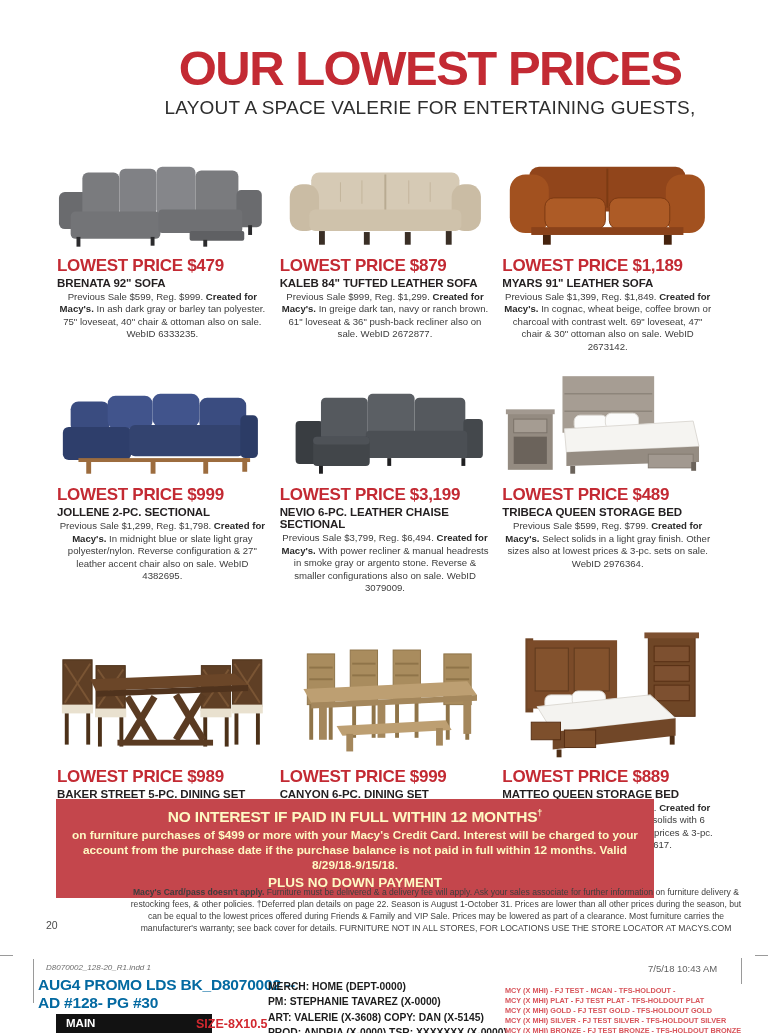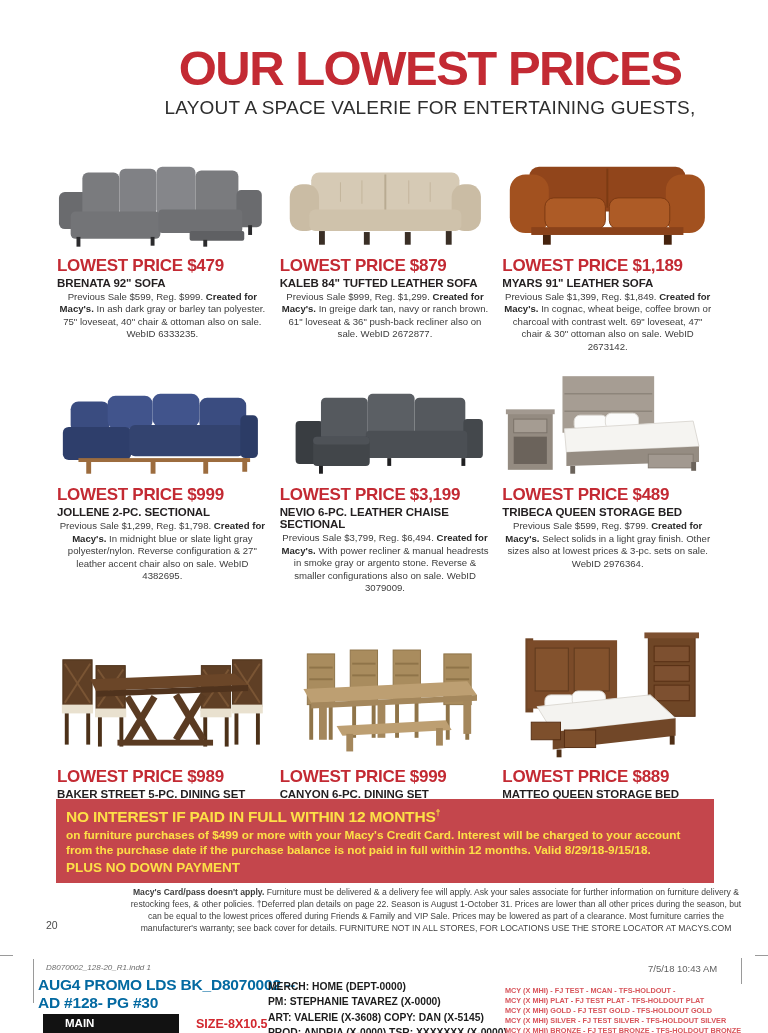--- a/index.html
+++ b/index.html
@@ -20,40 +20,40 @@
   .cell.r3 .img{height:142px;}
   .cell.r1,.cell.r2{padding-bottom:14px;}
   .cell.r3 .img{margin-top:10px;}
   .img svg{width:100%;height:100%;}
   .price{font-size:17px;font-weight:bold;color:#c32a33;letter-spacing:-.3px;margin-top:6px;}
   .pname{font-size:11.5px;font-weight:bold;color:#231f20;letter-spacing:-.1px;margin-top:1px;}
   .pbody{font-size:9.6px;line-height:1.3;color:#3d3d3d;margin-top:2px;text-align:center;}
   .pbody b{color:#2a2a2a;}
 
   
-  .banner{position:absolute;top:799px;left:56px;width:658px;box-sizing:border-box;
-          background:#c4464c;color:#fde047;padding:9px 10px 8px;}
+  .banner{position:absolute;top:799px;left:56px;width:598px;box-sizing:border-box;
+          background:#c4464c;color:#fef9c3;text-align:center;padding:9px 10px 8px;}
   .banner-l1{font-size:15.5px;font-weight:bold;letter-spacing:-.2px;}
   .banner-l1 sup{font-size:9px;}
   .banner-bd{font-size:11.8px;font-weight:bold;line-height:1.28;margin-top:2px;}
   .banner-l4{font-size:13.5px;font-weight:bold;margin-top:2px;}
 
   
   .fine{position:absolute;top:887px;left:98px;width:612px;text-align:center;
         font-size:8.6px;line-height:1.38;color:#3e3e3e;margin-left:32px;}
   .pageno{position:absolute;top:919px;left:46px;font-size:10.5px;color:#4a4a4a;}
 
   
   .crop{position:absolute;background:#9a9a9a;}
   .file-info{position:absolute;top:963px;left:46px;font-size:8px;color:#6e6e6e;font-style:italic;}
   .timestamp{position:absolute;top:963px;left:648px;font-size:9.5px;color:#5f5f5f;}
   .promo{position:absolute;top:976px;left:38px;color:#0369a1;font-weight:bold;
          font-size:15.5px;line-height:1.18;letter-spacing:-.2px;}
-  .main-bar{position:absolute;top:1014px;left:43px;width:136px;height:19px;background:#121212;
-            color:#fff;font-weight:bold;font-size:11.5px;line-height:19px;padding-left:22px;box-sizing:border-box;}
+  .main-bar{position:absolute;top:1014px;left:56px;width:156px;height:19px;background:#121212;
+            color:#fff;font-weight:bold;font-size:11.5px;line-height:19px;padding-left:10px;box-sizing:border-box;}
   .size-label{position:absolute;top:1017px;left:196px;color:#d2282f;font-weight:bold;font-size:12.5px;}
   .merch{position:absolute;top:979px;left:268px;font-size:10.3px;font-weight:bold;color:#1c1c1c;line-height:1.5;}
   .versions{position:absolute;top:986px;left:505px;font-size:7.3px;font-weight:bold;color:#d8555b;line-height:1.38;}
 </style>
 </head>
 <body>
 
 <div class="page">
 
   <div class="hdr">

